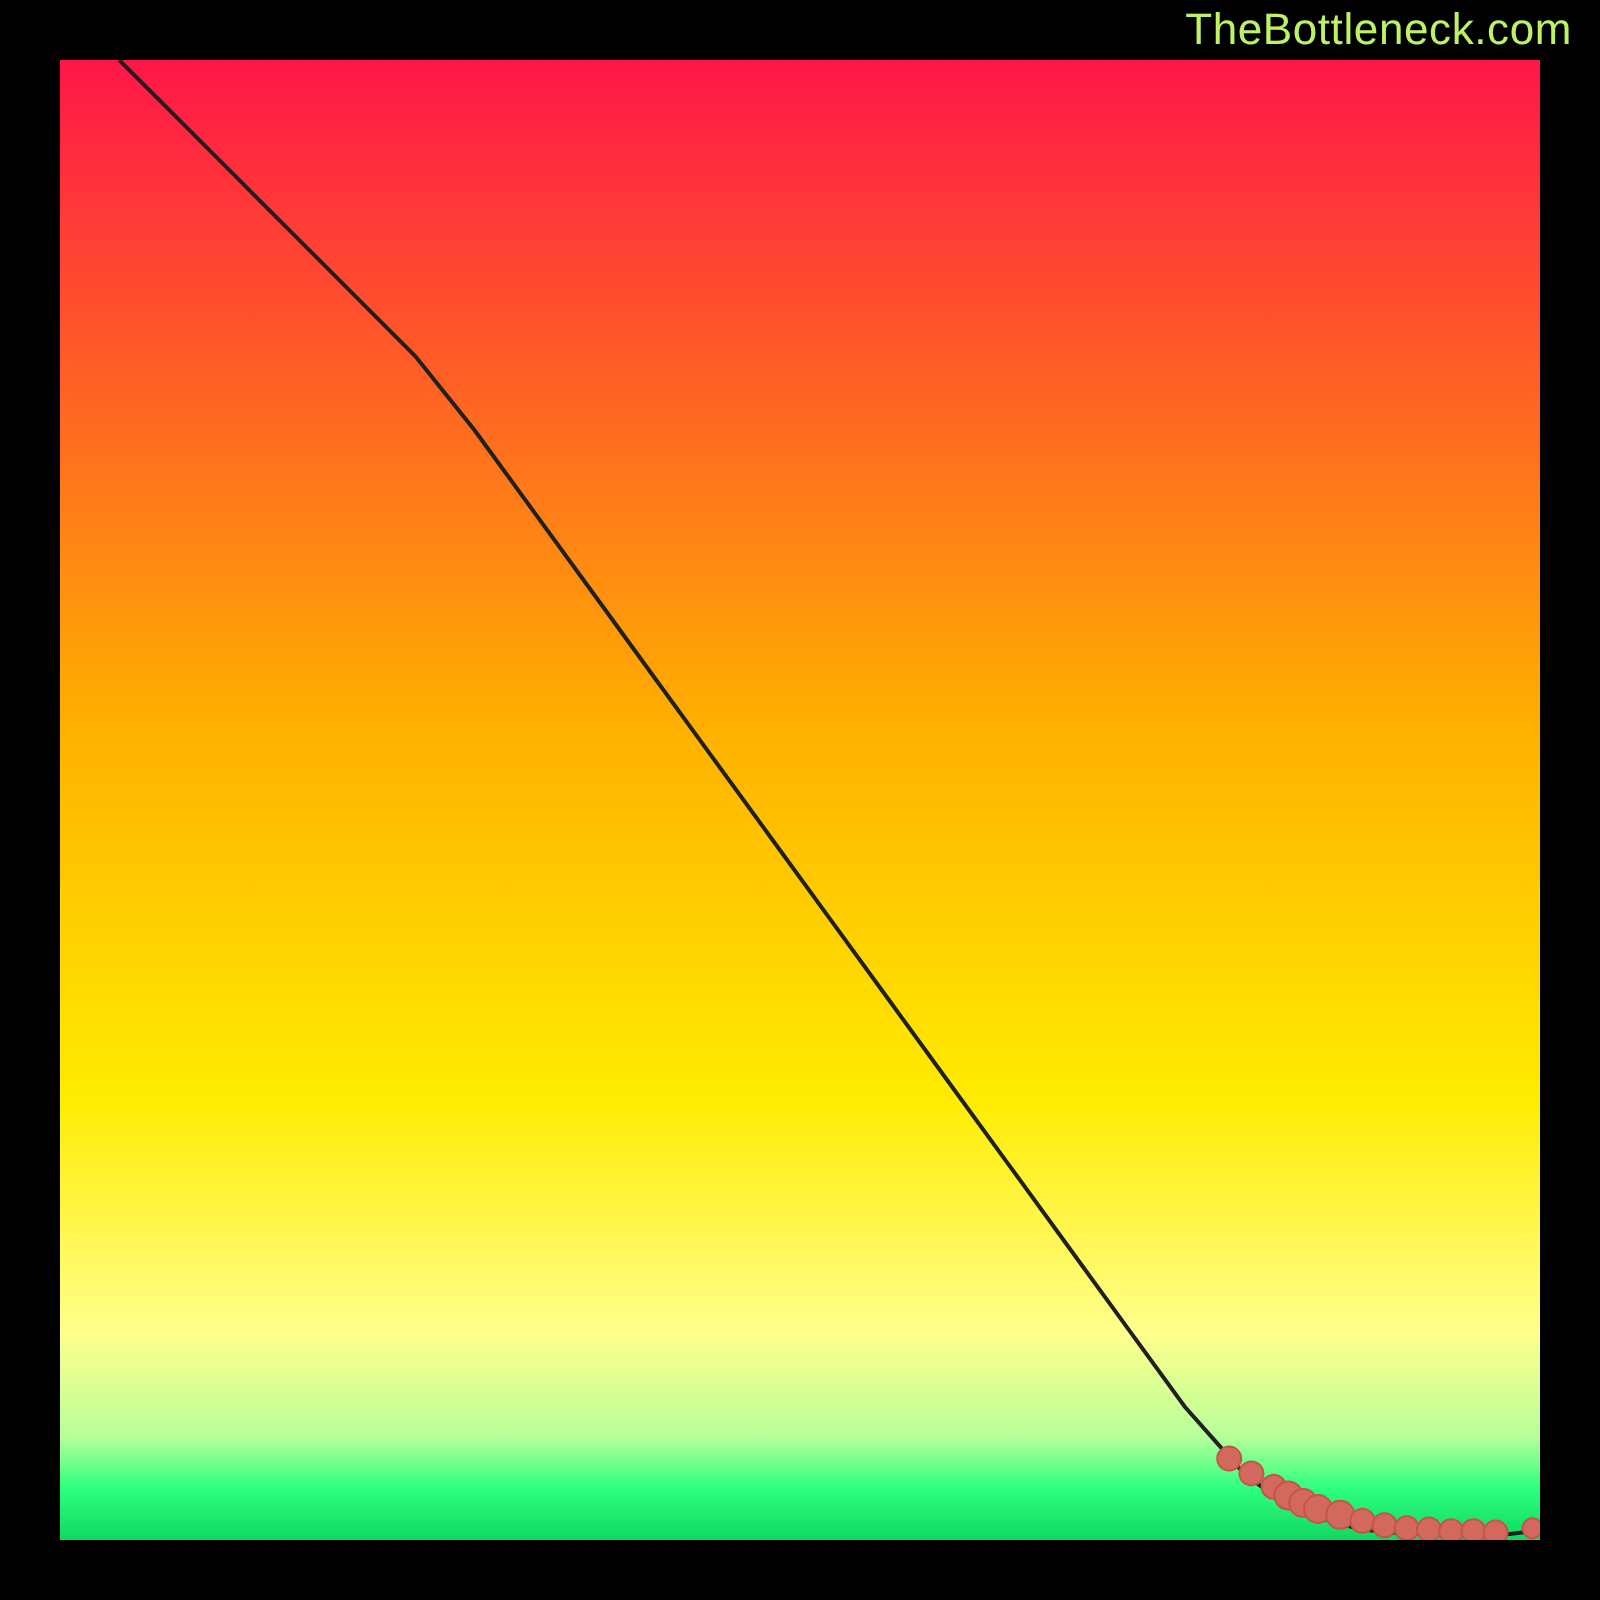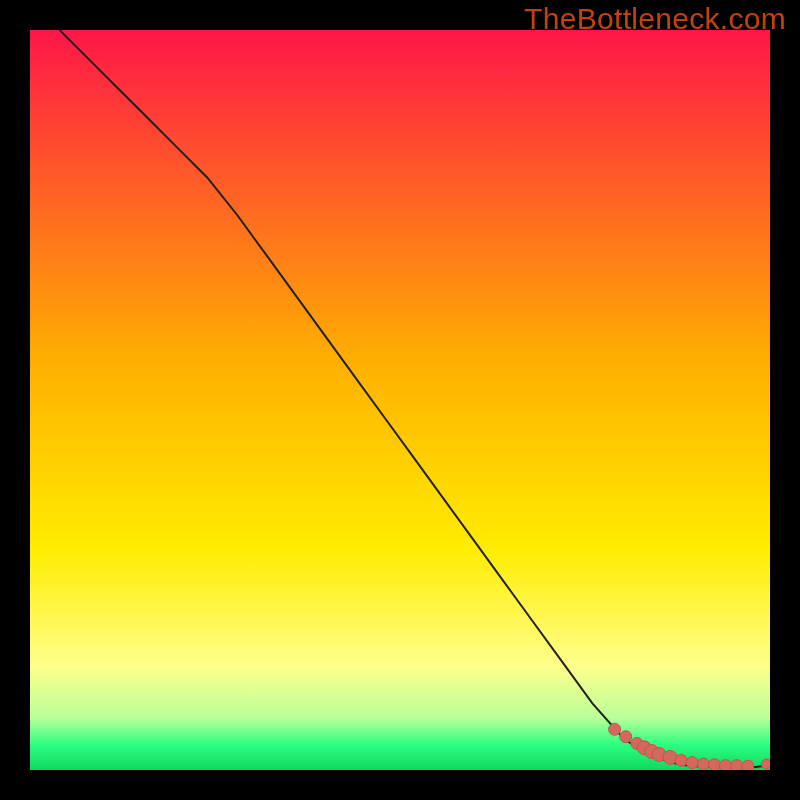--- a/index.html
+++ b/index.html
@@ -14,22 +14,22 @@
   .frame {
     position: relative;
     width: 800px;
     height: 800px;
     background: #000;
   }
   .watermark {
     position: absolute;
     top: 2px;
     right: 14px;
-    color: #c2410c;
-    font-size: 30px;
+    color: #bef264;
+    font-size: 22px;
     font-weight: 500;
     letter-spacing: 0.3px;
     z-index: 20;
   }
   .plot {
     position: absolute;
     left: 30px;
     top: 30px;
     width: 740px;
     height: 740px;

